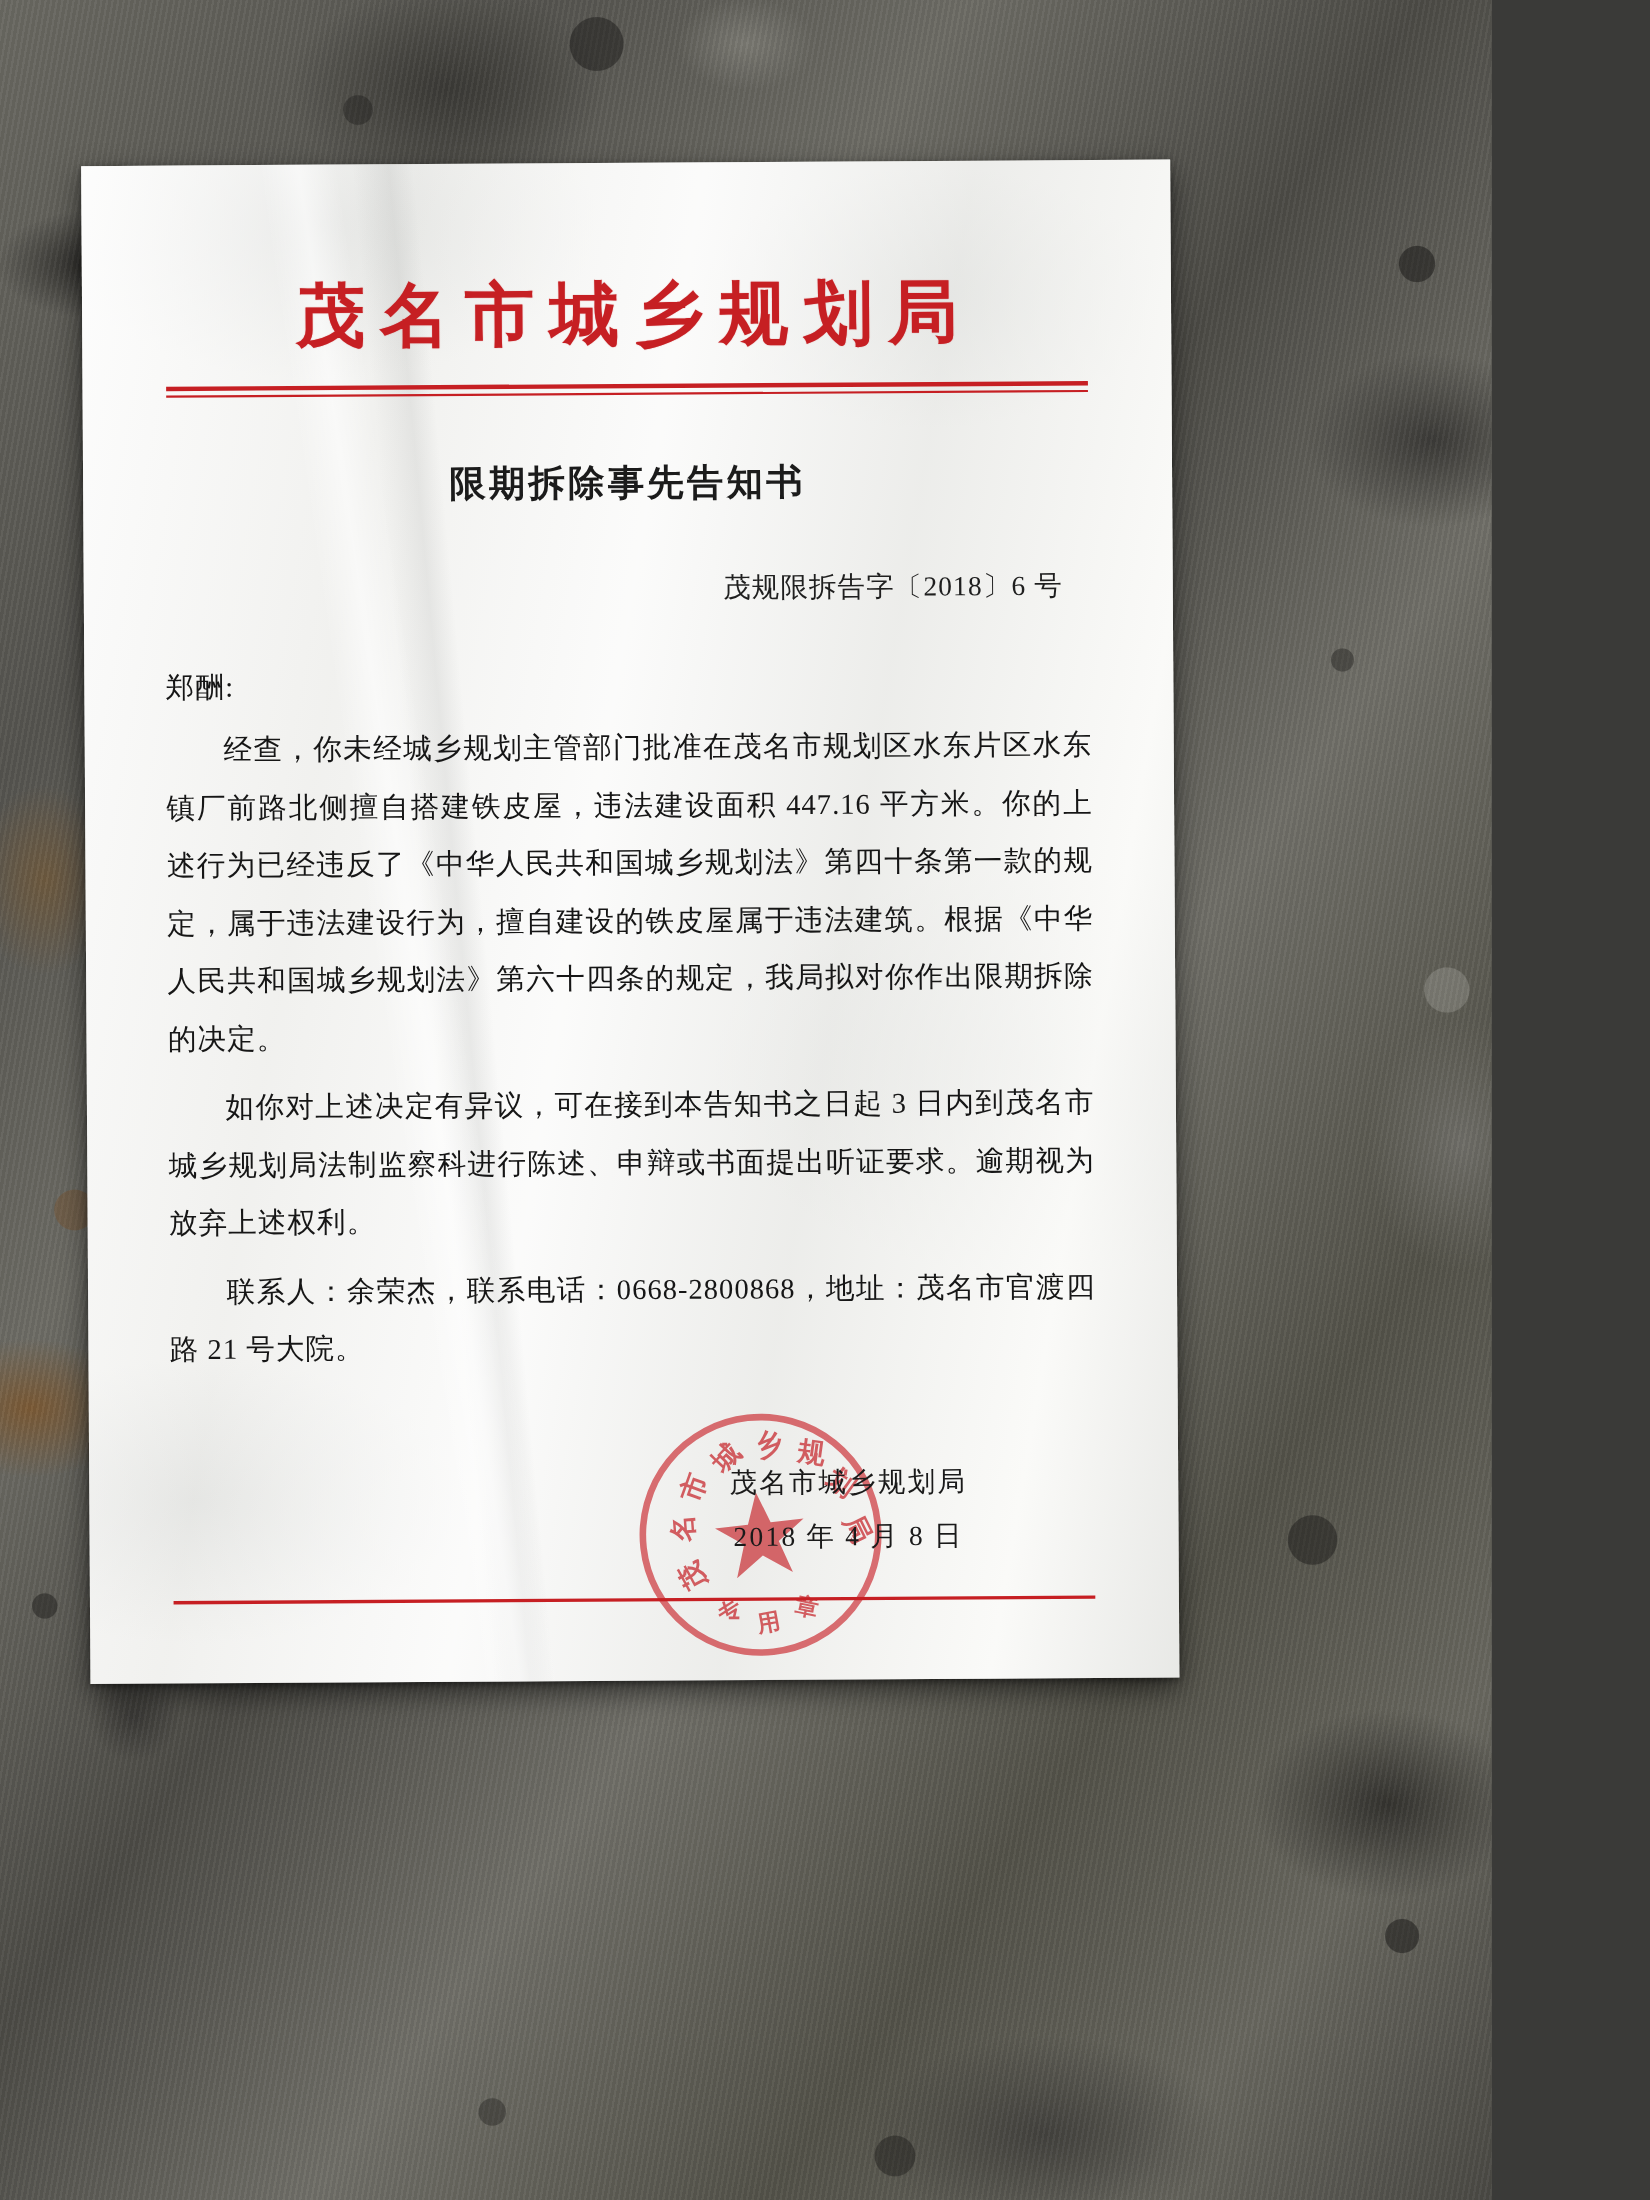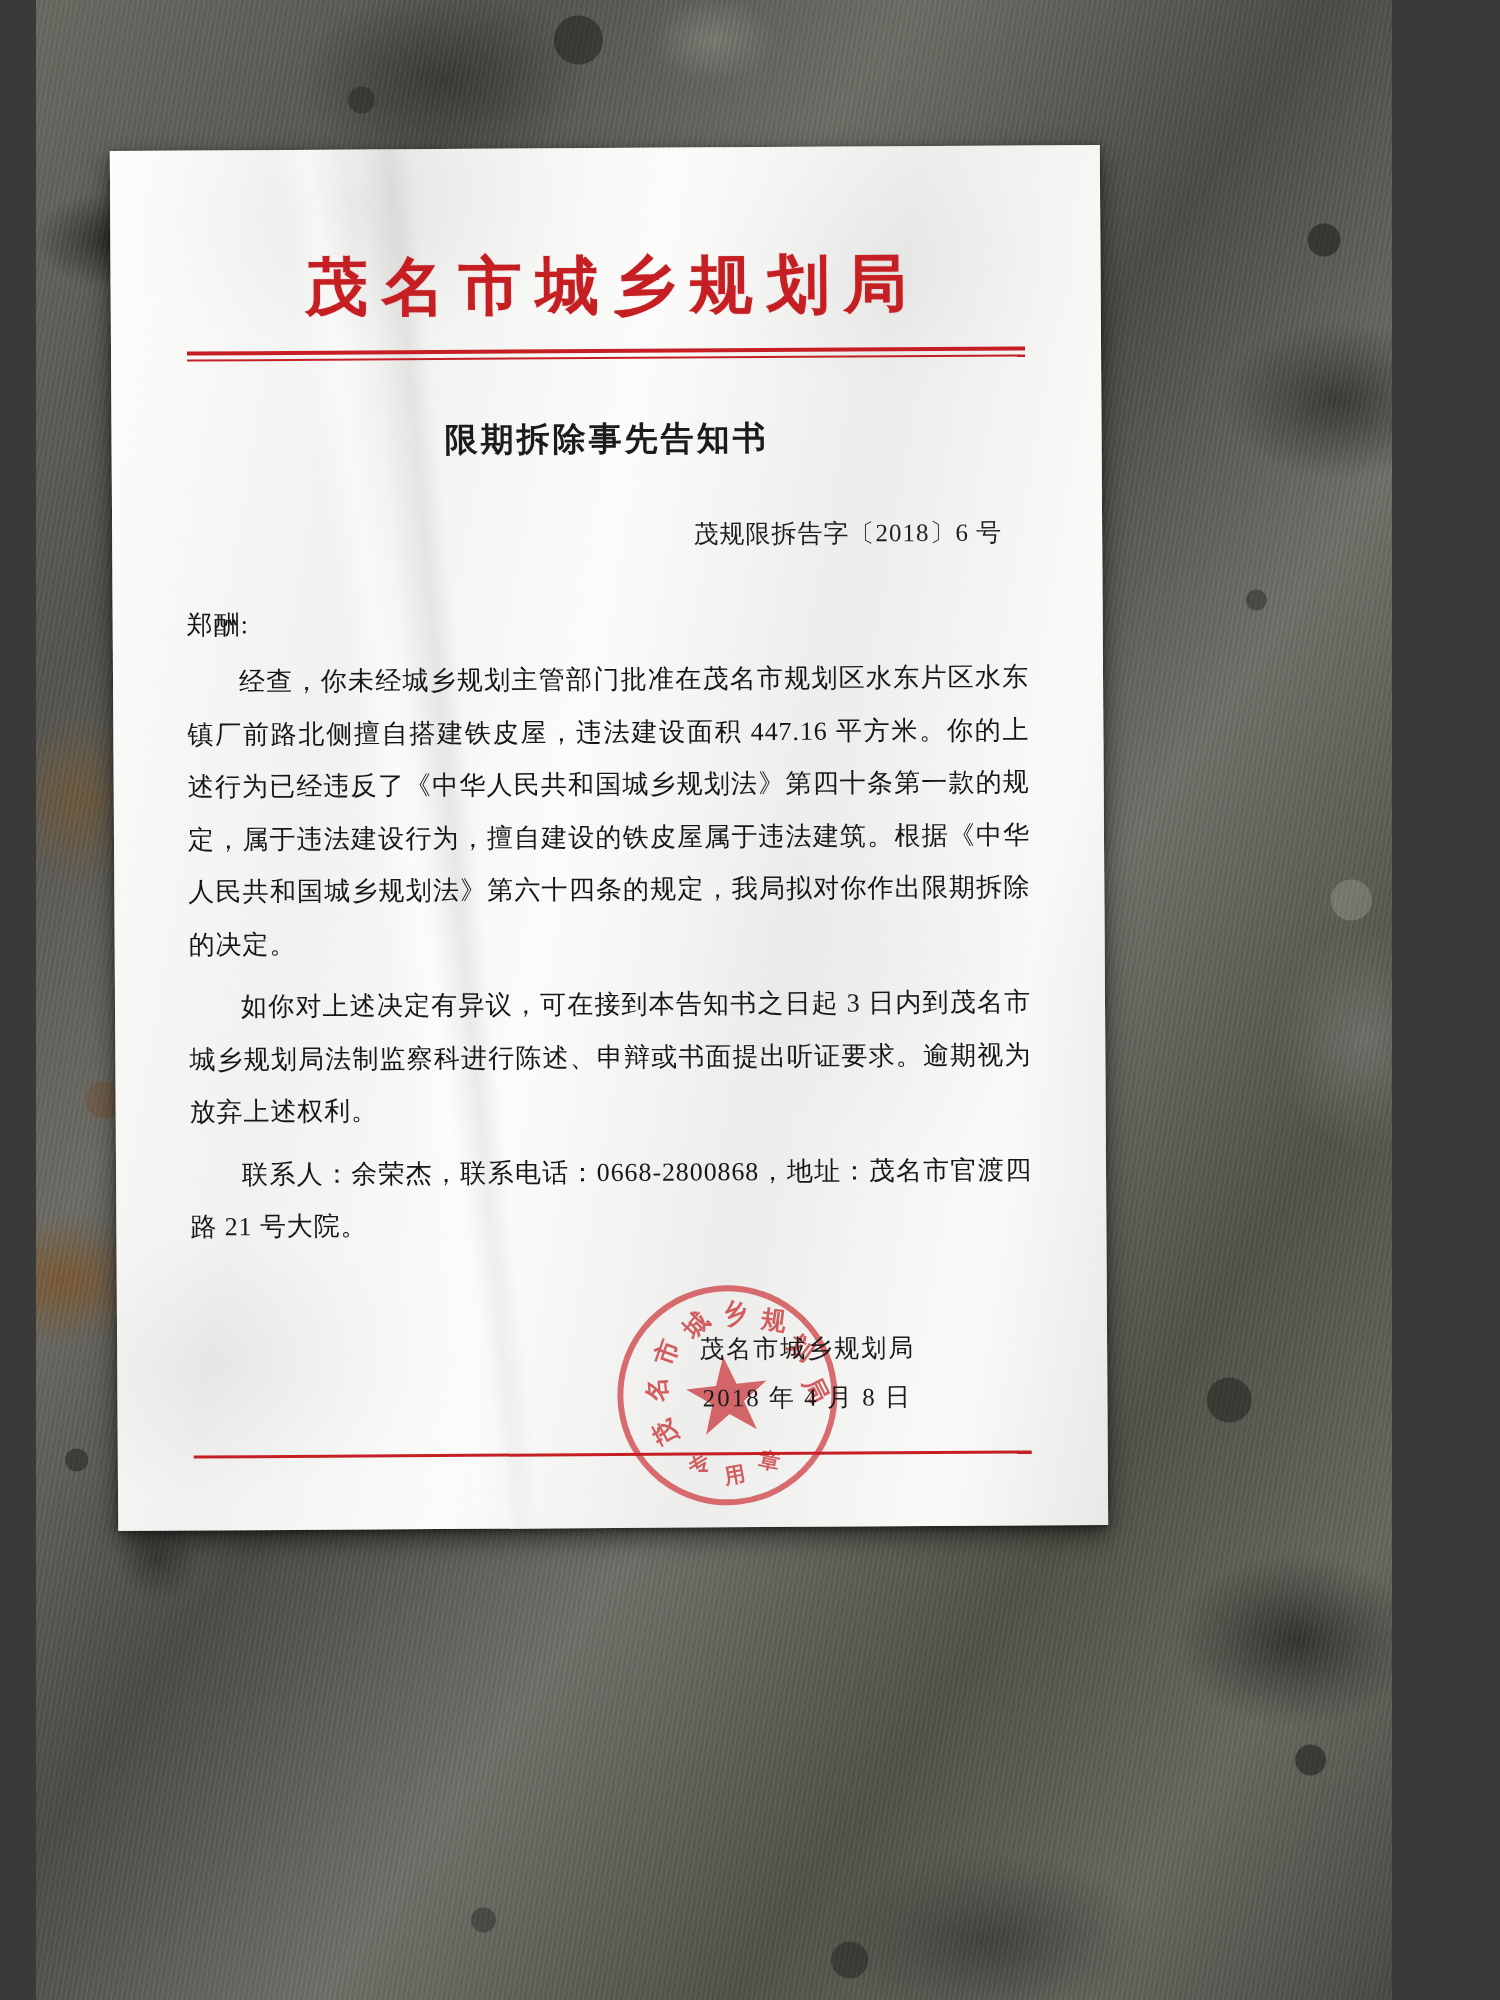--- a/index.html
+++ b/index.html
@@ -24,21 +24,20 @@
       radial-gradient(ellipse 140px 90px at 2% 64%, #7b5a35 0%, rgba(123,90,53,0) 70%),
       radial-gradient(ellipse 60px 60px at 9% 78%, #3a3936 0%, rgba(58,57,54,0) 70%),
       radial-gradient(ellipse 160px 110px at 96% 20%, #3c3b38 0%, rgba(60,59,56,0) 72%),
       radial-gradient(ellipse 120px 160px at 98% 52%, #6f6e68 0%, rgba(111,110,104,0) 72%),
       radial-gradient(ellipse 170px 120px at 93% 82%, #34332f 0%, rgba(52,51,47,0) 72%),
       radial-gradient(ellipse 200px 130px at 30% 4%, #3b3a36 0%, rgba(59,58,54,0) 72%),
       radial-gradient(ellipse 220px 120px at 70% 97%, #43423e 0%, rgba(67,66,62,0) 74%),
       radial-gradient(ellipse 90px 60px at 50% 2%, #7a7972 0%, rgba(122,121,114,0) 70%),
       linear-gradient(125deg, #6a6962 0%, #55544f 18%, #6d6c65 32%, #4c4b46 47%,
                       #706f68 61%, #535249 76%, #68675f 88%, #4a4944 100%);
-    margin-left: 36px;
   }
   
   #scene::before {
     content: "";
     position: absolute;
     inset: 0;
     background-image:
       radial-gradient(circle at 12% 22%, rgba(25,24,22,.55) 0 9px, rgba(0,0,0,0) 10px),
       radial-gradient(circle at 17% 31%, rgba(25,24,22,.45) 0 14px, rgba(0,0,0,0) 15px),
       radial-gradient(circle at 5% 55%, rgba(120,74,30,.35) 0 18px, rgba(0,0,0,0) 19px),

